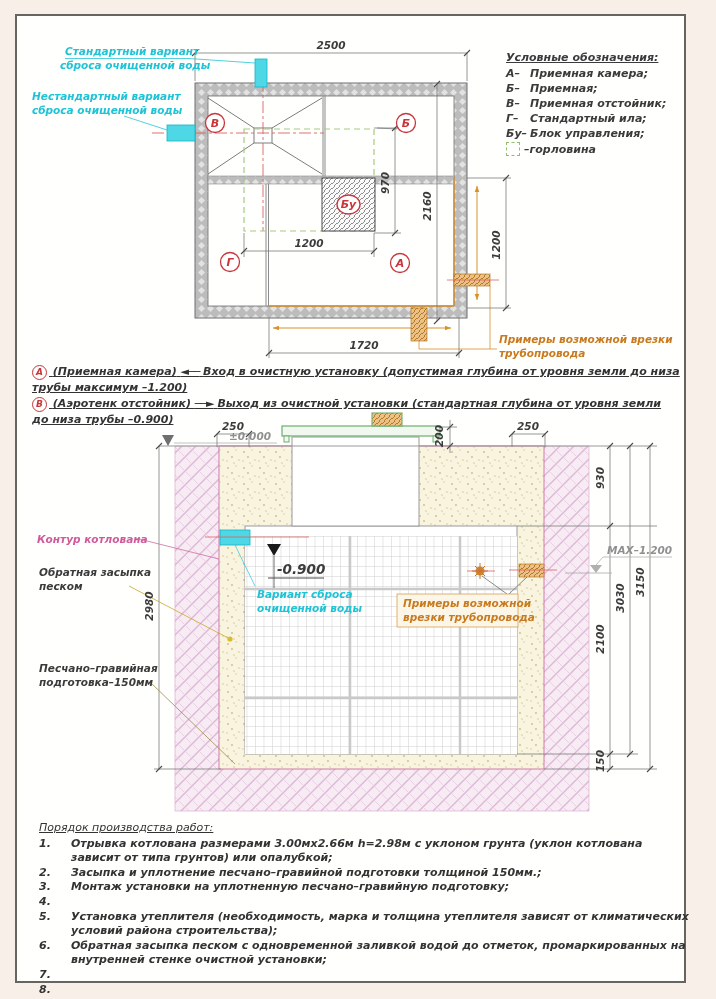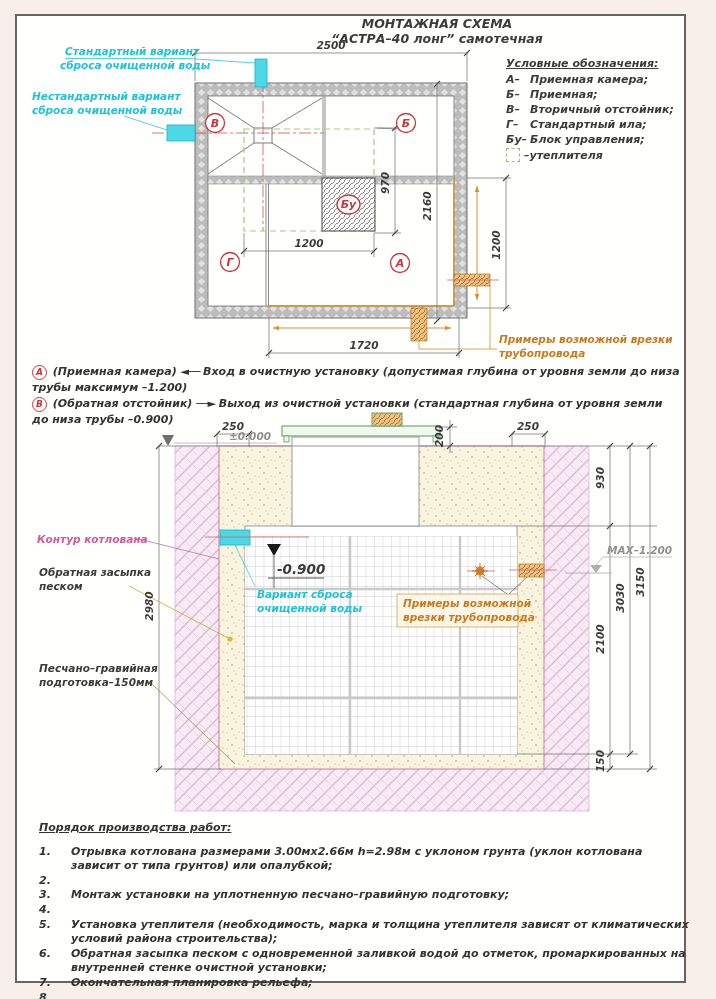--- a/index.html
+++ b/index.html
@@ -4,38 +4,38 @@
 <style>
   html,body{margin:0;padding:0;}
   .canvas{position:relative;width:716px;height:999px;background:#f7efe8;
           font-family:"DejaVu Sans",sans-serif;overflow:hidden;}
   .sheet{position:absolute;left:15px;top:14px;width:671px;height:969px;
          background:#fffffe;border:2px solid #67655f;box-sizing:border-box;}
   svg.draw{position:absolute;left:0;top:0;}
 
   .title{position:absolute;left:250px;top:1px;width:340px;text-align:center;
          font-style:italic;font-weight:bold;color:#3b3b3b;font-size:12.5px;line-height:14.5px;}
-  .legend{position:absolute;left:489px;top:40px;font-style:italic;font-weight:600;
+  .legend{position:absolute;left:489px;top:34px;font-style:italic;font-weight:600;
           color:#3b3b3b;font-size:11px;line-height:15px;}
   .legend .hdr{font-weight:bold;text-decoration:underline;margin-bottom:1px;}
   .legend-row{display:flex;align-items:center;}
   .legend-key{min-width:24px;}
   .legend-sq{width:12px;height:12px;border:1.2px dashed #8fbf6f;margin:1px 4px 1px 0;}
 
   .notes{position:absolute;left:15px;top:348px;width:648px;font-style:italic;font-weight:600;
          font-size:11px;line-height:15px;color:#333;}
-  .notes p{margin:0 0 1px 0;}
+  .notes p{margin:0 0 1px 0;text-decoration:underline;}
   .note-circle{display:inline-block;width:13px;height:13px;border:1.3px solid #c8353a;
          border-radius:50%;color:#c8353a;text-align:center;line-height:13px;font-size:9px;
          font-weight:bold;font-style:italic;margin-right:2px;}
   .arrow{letter-spacing:-1px;font-style:normal;}
 
   .work{position:absolute;left:22px;top:805px;width:652px;font-style:italic;font-weight:600;
         font-size:11px;line-height:14.6px;color:#333;}
-  .work .hdr{font-weight:bold;text-decoration:underline;margin-bottom:9px;}
+  .work .hdr{font-weight:normal;text-decoration:underline;margin-bottom:1px;}
   .work-row{display:flex;}
   .work-row .num{width:32px;flex:none;}
 
   
   text{font-family:"DejaVu Sans",sans-serif;font-style:italic;fill:#3b3b3b;}
   .dimtxt{font-size:10.5px;font-weight:bold;}
   .graytxt{fill:#8f8f8f;font-size:10.5px;font-weight:bold;}
   .cyantxt{fill:#1ec3d6;font-weight:bold;font-size:10.5px;}
   .orgtxt{fill:#c97a1e;font-weight:bold;font-size:10.5px;}
   .pinktxt{fill:#d05a9b;font-weight:bold;font-size:10.5px;}
@@ -277,95 +277,91 @@
         <text class="pinktxt" x="20" y="527">Контур котлована</text>
         <text class="drktxt" x="22" y="560">Обратная засыпка</text>
         <text class="drktxt" x="22" y="574">песком</text>
         <text class="drktxt" x="22" y="656">Песчано–гравийная</text>
         <text class="drktxt" x="22" y="670">подготовка–150мм</text>
         <text class="cyantxt" x="240" y="582">Вариант сброса</text>
         <text class="cyantxt" x="240" y="596">очищенной воды</text>
       </g>
     </svg>
 
-    <div class="title">
-      <div>МОНТАЖНАЯ СХЕМА</div>
-      <div>“АСТРА–40 лонг” самотечная</div>
-    </div>
 
     <div class="legend">
       <div class="hdr">Условные обозначения:</div>
       <div class="legend-row">
         <span class="legend-key">А–</span>
         <span>Приемная камера;</span>
       </div>
       <div class="legend-row">
         <span class="legend-key">Б–</span>
         <span>Приемная;</span>
       </div>
       <div class="legend-row">
         <span class="legend-key">В–</span>
-        <span>Вторичный отстойник;</span>
+        <span>Приемная отстойник;</span>
       </div>
       <div class="legend-row">
         <span class="legend-key">Г–</span>
         <span>Стандартный ила;</span>
       </div>
       <div class="legend-row">
         <span class="legend-key">Бу–</span>
         <span>Блок управления;</span>
       </div>
       <div class="legend-row">
         <span class="legend-sq"></span>
-        <span>–утеплителя</span>
+        <span>–горловина</span>
       </div>
     </div>
 
     <div class="notes">
       <p>
         <span class="note-circle">А</span>
         <span>(Приемная камера)</span>
         <span class="arrow">◄──</span>
         <span>Вход в очистную установку (допустимая глубина от уровня земли до низа трубы максимум –1.200)</span>
       </p>
       <p>
         <span class="note-circle">В</span>
-        <span>(Обратная отстойник)</span>
+        <span>(Аэротенк отстойник)</span>
         <span class="arrow">──►</span>
         <span>Выход из очистной установки (стандартная глубина от уровня земли до низа трубы –0.900)</span>
       </p>
     </div>
 
     <div class="work">
       <div class="hdr">Порядок производства работ:</div>
       <div class="work-row">
         <span class="num">1.</span>
         <span>Отрывка котлована размерами 3.00мх2.66м h=2.98м с уклоном грунта (уклон котлована зависит от типа грунтов) или опалубкой;</span>
       </div>
       <div class="work-row">
         <span class="num">2.</span>
+        <span>Засыпка и уплотнение песчано–гравийной подготовки толщиной 150мм.;</span>
       </div>
       <div class="work-row">
         <span class="num">3.</span>
         <span>Монтаж установки на уплотненную песчано–гравийную подготовку;</span>
       </div>
       <div class="work-row">
         <span class="num">4.</span>
       </div>
       <div class="work-row">
         <span class="num">5.</span>
         <span>Установка утеплителя (необходимость, марка и толщина утеплителя зависят от климатических условий района строительства);</span>
       </div>
       <div class="work-row">
         <span class="num">6.</span>
         <span>Обратная засыпка песком с одновременной заливкой водой до отметок, промаркированных на внутренней стенке очистной установки;</span>
       </div>
       <div class="work-row">
         <span class="num">7.</span>
-        <span>Окончательная планировка рельефа;</span>
       </div>
       <div class="work-row">
         <span class="num">8.</span>
       </div>
     </div>
 
   </div>
 </div>
 
 </body></html>

